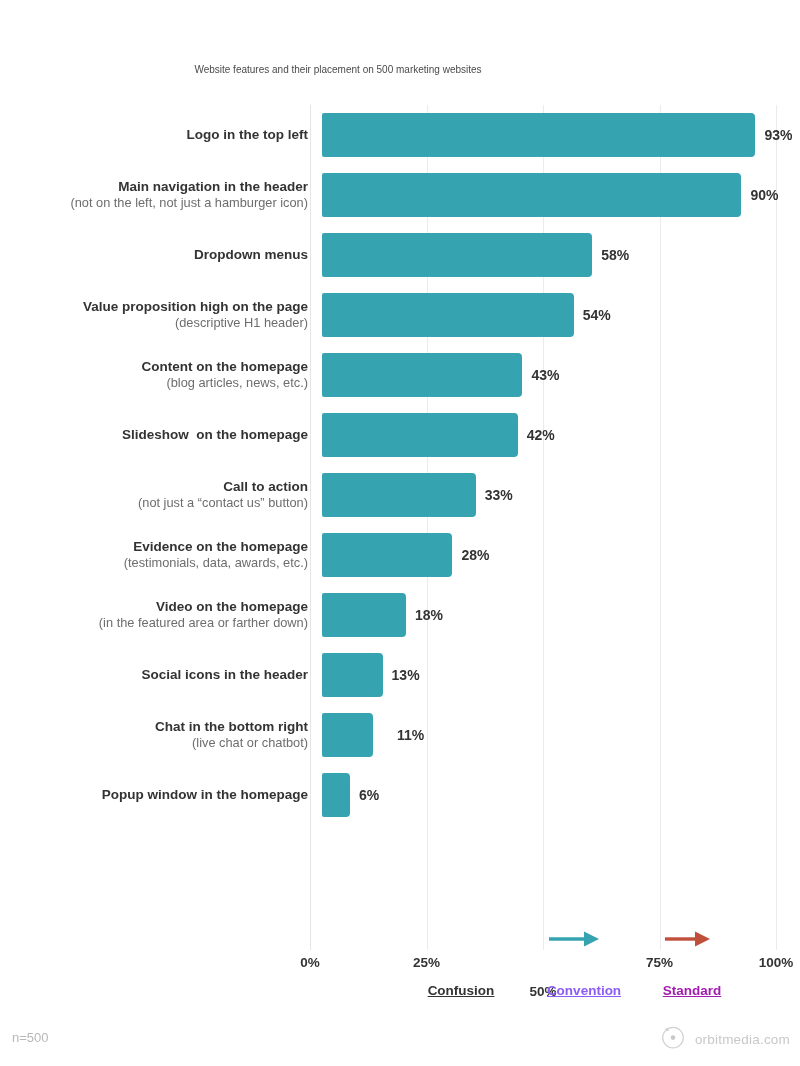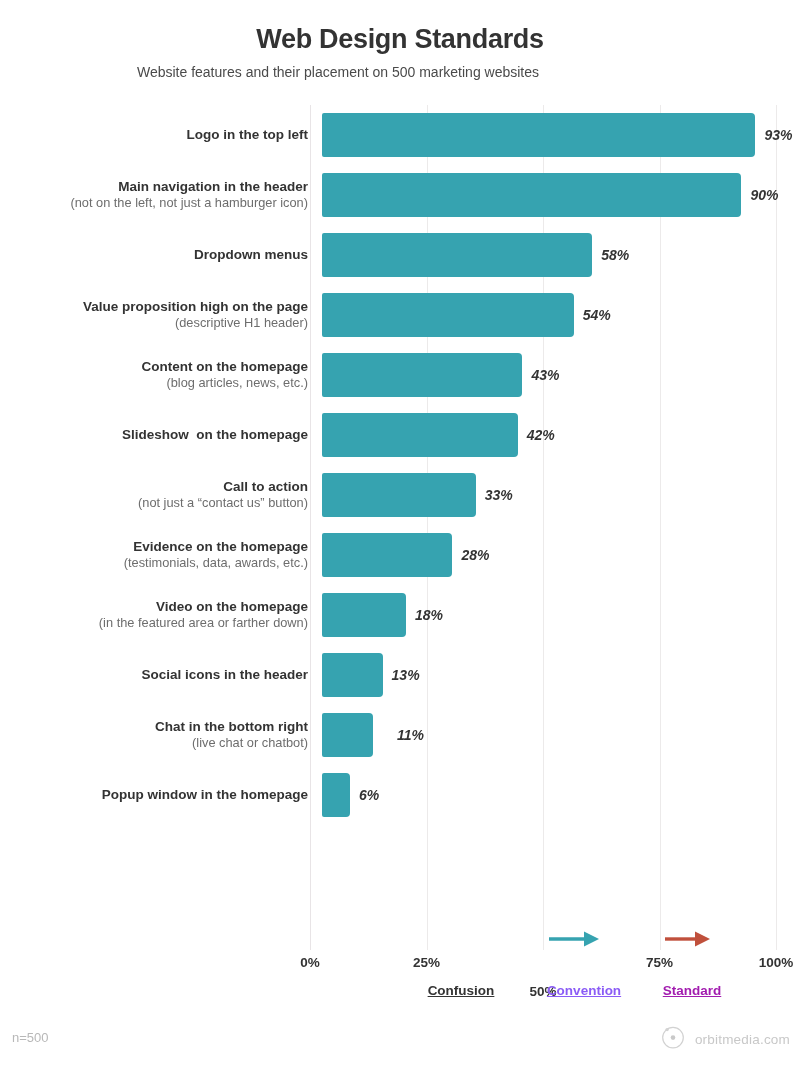--- a/index.html
+++ b/index.html
@@ -31,21 +31,21 @@
     font-weight: bold;
     color: #333333;
     letter-spacing: -0.3px;
   }
   .chart-subtitle {
     position: absolute;
     top: 64px;
     left: 0;
     width: 676px;
     text-align: center;
-    font-size: 14px;
+    font-size: 10px;
     font-weight: normal;
     color: #4a4a4a;
   }
 
   
   .plot {
     position: absolute;
     left: 0;
     top: 105px;
     width: 800px;
@@ -118,21 +118,20 @@
     border-radius: 2px 4px 4px 2px;
   }
   .bar-value {
     position: absolute;
     top: 50%;
     transform: translateY(-50%);
     font-size: 14px;
     font-weight: bold;
     color: #333333;
     white-space: nowrap;
-    font-style: italic;
   }
 
   
   .xaxis {
     position: absolute;
     left: 0;
     top: 955px;
     width: 800px;
     height: 22px;
   }
@@ -196,21 +195,20 @@
     font-size: 13.5px;
     color: #c8c8c8;
     letter-spacing: 0.2px;
   }
 </style>
 </head>
 <body>
 
 <div id="page">
 
-  <div class="chart-title">Web Design Standards</div>
   <div class="chart-subtitle">Website features and their placement on 500 marketing websites</div>
 
   <div class="plot">
     <div class="gridlines" id="gridlines">
         <div class="gridline axis0" style="left: 310px;"></div>
         <div class="gridline" style="left: 426.5px;"></div>
         <div class="gridline" style="left: 543px;"></div>
         <div class="gridline" style="left: 659.5px;"></div>
         <div class="gridline" style="left: 776px;"></div>
       </div>

